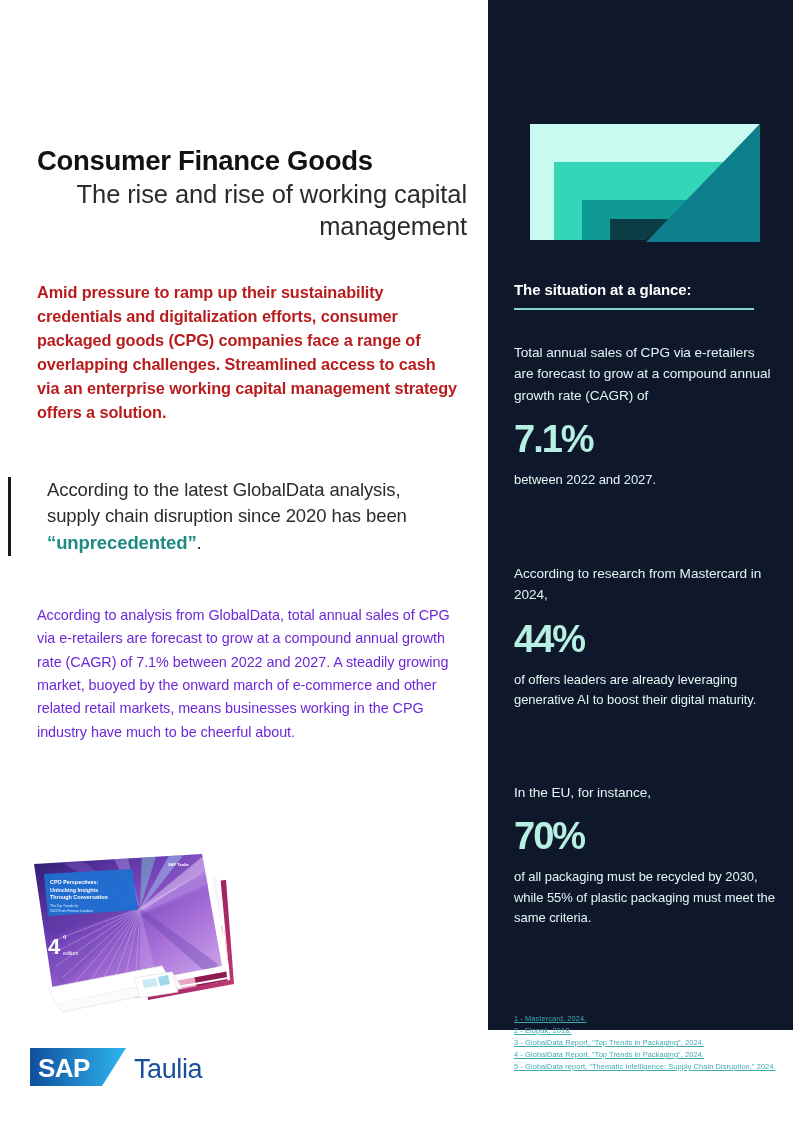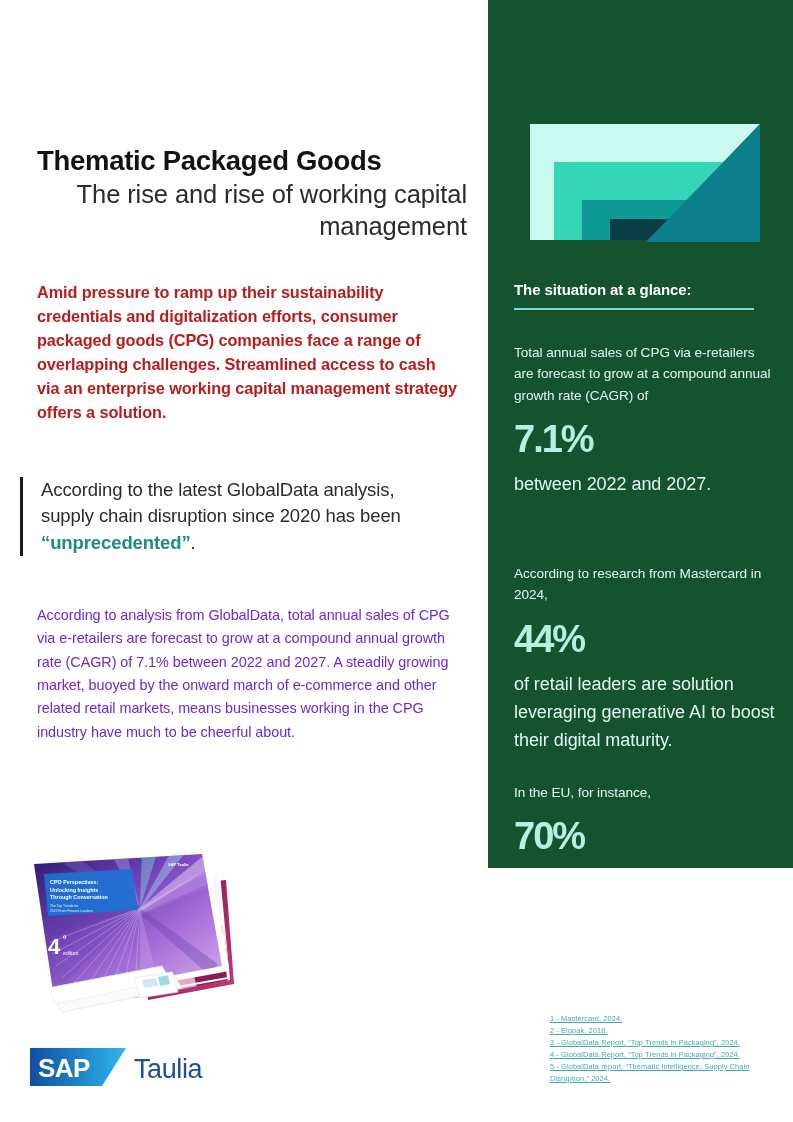--- a/index.html
+++ b/index.html
@@ -26,22 +26,22 @@
     line-height:1.26; margin-top:1px; letter-spacing:-0.1px;text-align:right;
   }
 
   .intro-block { position:absolute; left:37px; top:281px; width:420px; }
   .intro-text {
     font-size:16.3px; font-weight:bold; color:#b91c1c;
     line-height:1.47; letter-spacing:-0.1px;
   }
 
   .quote-block {
-    position:absolute; left:20px; top:477px; width:430px;
-    padding-left:18px; border-left:3.5px solid #1a1a1a;
+    position:absolute; left:8px; top:477px; width:430px;
+    padding-left:36px; border-left:3.5px solid #1a1a1a;
   }
   .quote-text {
     font-size:18.5px; color:#2b2b2b; line-height:1.42; letter-spacing:-0.1px;
   }
   .quote-em { color:#1d8a84; font-weight:bold; }
 
   .body-block { position:absolute; left:37px; top:604px; width:420px; }
   .body-text {
     font-size:14.4px; color:#6d28d9; line-height:1.62; letter-spacing:-0.05px;
   }
@@ -49,22 +49,22 @@
   
   .covers { position:absolute; left:22px; top:846px; width:215px; height:168px; }
   .covers svg { display:block; }
 
   
   .logo { position:absolute; left:30px; top:1044px; width:200px; height:46px; }
   .logo svg { display:block; }
 
   
   .right-panel {
-    position:absolute; left:488px; top:0; width:305px; height:868px;
-    background:#14532d;
+    position:absolute; left:488px; top:0; width:305px; height:1030px;
+    background:#0f172a;
   }
   .chevron-art { position:absolute; left:40px; top:122px; width:232px; height:120px; }
   .chevron-art svg { display:block; }
 
   .glance-head {
     position:absolute; left:26px; top:281px; width:258px;
   }
   .glance-title {
     font-size:15px; font-weight:bold; color:#ffffff; letter-spacing:-0.1px;
   }
@@ -79,41 +79,40 @@
 
   .stat-lead {
     font-size:13.6px; color:#e2f6f4; line-height:1.57; letter-spacing:-0.05px;
   }
   .stat-big {
     font-size:38px; font-weight:bold; color:#b7f0e3;
     line-height:1.0; letter-spacing:-2px;
     margin-top:14px; margin-bottom:12px;
   }
   .stat-tail {
-    font-size:18px; color:#e2f6f4; line-height:1.57; letter-spacing:-0.05px;
+    font-size:13px; color:#e2f6f4; line-height:1.57; letter-spacing:-0.05px;
   }
 
   .footnotes { position:absolute; left:26px; top:1013px; width:268px; }
   .footnote {
     display:block;
     font-size:7.4px; color:#3ea9b1; line-height:1.62;
     text-decoration:underline; letter-spacing:0.1px;
     white-space:normal;
-    margin-left:36px;
   }
 </style>
 </head>
 <body>
 
 <div class="page">
 
   <div class="left-col">
 
     <div class="title-block">
-      <div class="title-main">Thematic Packaged Goods</div>
+      <div class="title-main">Consumer Finance Goods</div>
       <div class="title-sub">The rise and rise of working capital management</div>
     </div>
 
     <div class="intro-block">
       <div class="intro-text">Amid pressure to ramp up their sustainability credentials and digitalization efforts, consumer packaged goods (CPG) companies face a range of overlapping challenges. Streamlined access to cash via an enterprise working capital management strategy offers a solution.</div>
     </div>
 
     <div class="quote-block">
       <div class="quote-text"><span>According to the latest GlobalData analysis, supply chain disruption since 2020 has been </span><span class="quote-em">“unprecedented”</span><span>.</span></div>
     </div>
@@ -272,26 +271,27 @@
 
     <div class="stat-group sg1">
       <div class="stat-lead">Total annual sales of CPG via e-retailers are forecast to grow at a compound annual growth rate (CAGR) of</div>
       <div class="stat-big">7.1%</div>
       <div class="stat-tail">between 2022 and 2027.</div>
     </div>
 
     <div class="stat-group sg2">
       <div class="stat-lead">According to research from Mastercard in 2024,</div>
       <div class="stat-big">44%</div>
-      <div class="stat-tail">of retail leaders are solution leveraging generative AI to boost their digital maturity.</div>
+      <div class="stat-tail">of offers leaders are already leveraging generative AI to boost their digital maturity.</div>
     </div>
 
     <div class="stat-group sg3">
       <div class="stat-lead">In the EU, for instance,</div>
       <div class="stat-big">70%</div>
+      <div class="stat-tail">of all packaging must be recycled by 2030, while 55% of plastic packaging must meet the same criteria.</div>
     </div>
 
     <div class="footnotes">
       <a class="footnote" href="#">1 - Mastercard, 2024.</a>
       <a class="footnote" href="#">2 - Elopak, 2018.</a>
       <a class="footnote" href="#">3 - GlobalData Report, “Top Trends in Packaging”, 2024.</a>
       <a class="footnote" href="#">4 - GlobalData Report, “Top Trends in Packaging”, 2024.</a>
       <a class="footnote" href="#">5 - GlobalData report, “Thematic Intelligence: Supply Chain Disruption,” 2024.</a>
     </div>
   </div>

